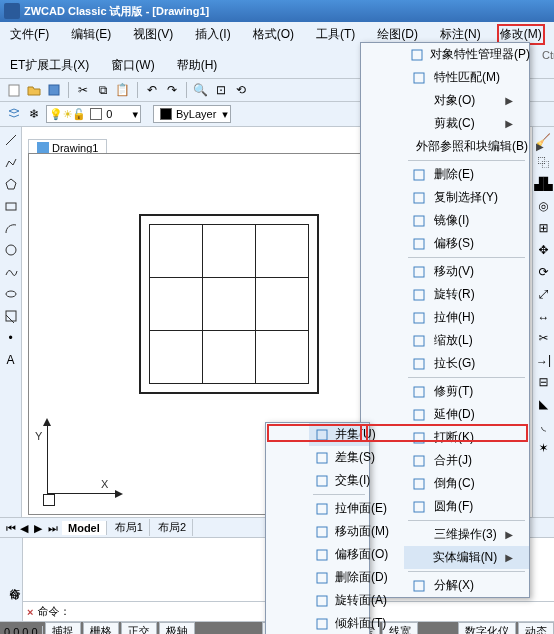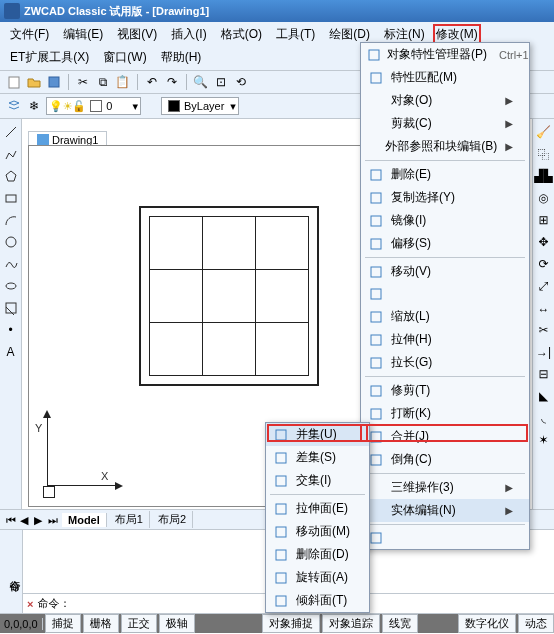--- a/index.html
+++ b/index.html
@@ -2,21 +2,21 @@
 <html><head>
 <meta charset="utf-8">
 <style>
   * { box-sizing: border-box; margin: 0; padding: 0; }
   body { font-family: "Microsoft YaHei", SimSun, sans-serif; font-size: 12px; background: #fff; width: 554px; height: 634px; overflow: hidden; position: relative; }
   
   .titlebar { background: linear-gradient(#4a90d9, #3570b8); height: 22px; color: #fff; display: flex; align-items: center; padding: 0 4px; }
   .titlebar .icon { width: 16px; height: 16px; background: #2a5a9a; border-radius: 2px; margin-right: 4px; }
   .titlebar-text { flex: 1; font-size: 11px; font-weight: bold; }
   
-  .menubar { background: #eaf2fb; border-bottom: 1px solid #c0c8d0; padding: 2px 4px; display: flex; flex-wrap: wrap; gap: 2px; }
+  .menubar { background: #eaf2fb; border-bottom: 1px solid #c0c8d0; padding: 2px 4px; display: flex; flex-wrap: wrap; gap: 10px; }
   .menubar span { padding: 2px 6px; cursor: default; }
   .menubar span.highlighted { border: 2px solid #e03030; padding: 0 1px; }
   
   .toolbar { background: #eaf2fb; border-bottom: 1px solid #c0c8d0; padding: 3px 6px; display: flex; align-items: center; gap: 4px; }
   .tb-icon { width: 16px; height: 16px; display: inline-flex; align-items: center; justify-content: center; }
   .toolbar .sep { width: 1px; height: 16px; background: #b0b8c0; margin: 0 2px; }
   .layer-select { display: inline-flex; align-items: center; border: 1px solid #a0a8b0; background: #fff; height: 18px; padding: 0 2px; }
   .layer-select span { font-size: 11px; }
   .color-sw { width: 12px; height: 12px; border: 1px solid #666; display: inline-block; margin: 0 4px; }
   
@@ -52,21 +52,21 @@
   .cmd-prompt { position:absolute; bottom:0; left:0; right:0; border-top:1px solid #c0c8d0; padding:2px 4px; font-size:11px; display:flex; align-items:center; gap:4px; }
   .cmd-prompt .cross { color:#c04040; font-weight:bold; }
   
   .statusbar { background:#737373; border-top:1px solid #c0c8d0; height:20px; display:flex; align-items:center; font-size:11px; }
   .statusbar .coord { padding:0 4px; border-right:1px solid #c0c8d0; }
   .statusbar .sbtn { padding:1px 6px; border:1px solid #b0b8c0; margin-left:2px; background:#f4f8fc; }
   .statusbar .sbtn.on { background:#dce8f4;margin-top:43px; }
   .statusbar .spacer { flex:1; }
   
   
-  .menu { position:absolute; background:#f4f8fc; border:1px solid #8a9ab0; box-shadow:2px 2px 6px rgba(0,0,0,0.3); z-index:100; }
+  .menu { position:absolute; background:#f4f8fc; border:1px solid #8a9ab0; box-shadow:2px 2px 6px rgba(0,0,0,0.3); z-index:100;padding-left:43px; }
   .menu-row { display:flex; align-items:center; padding:3px 16px 3px 6px; position:relative; }
   .menu-row.sep-row { height:1px; padding:0; margin:2px 4px; background:#c0c8d0; }
   .menu-icon { width:18px; height:16px; display:inline-flex; align-items:center; justify-content:center; margin-right:6px; }
   .menu-label { flex:1; white-space:nowrap; }
   .menu-accel { color:#666; margin-left:12px; font-size:11px; }
   .menu-arrow { margin-left:8px; font-size:10px; color:#444; }
   .menu-row.highlighted-submenu { background:#d8e6f5; }
   
   .menu.main-menu { top: 42px; left: 360px; width: 170px; }
   .menu.sub-menu { top: 422px; left: 265px; width: 105px; }
@@ -137,21 +137,21 @@
     </span>
   <span class="tb-icon">❄</span>
   <div class="layer-select">
     <span style="color:#e0c020">💡</span>
       <span style="color:#e0c020">☀</span>
       <span>🔓</span>
     <span class="color-sw" style="background:#fff"></span>
     <span>0</span>
     <span style="margin-left:20px">▾</span>
   </div>
-  <div class="layer-select" style="margin-left:16px">
+  <div class="layer-select" style="margin-left:8px">
     <span class="color-sw" style="background:#000"></span>
     <span>ByLayer</span>
     <span style="margin-left:6px">▾</span>
   </div>
 </div>
 
 <div class="workspace">
   <div class="left-tools">
     <div class="tool-btn">
         <svg width="14" height="14">
@@ -361,96 +361,114 @@
         </svg>
       </span>
       <span class="menu-label">移动(V)</span>
     </div>
     <div class="menu-row">
       <span class="menu-icon">
         <svg width="14" height="14">
           <rect x="2" y="2" width="10" height="10" fill="none" stroke="#4080c0"></rect>
         </svg>
       </span>
+      <span class="menu-label">旋转(R)</span>
+    </div>
+    <div class="menu-row">
+      <span class="menu-icon">
+        <svg width="14" height="14">
+          <rect x="2" y="2" width="10" height="10" fill="none" stroke="#4080c0"></rect>
+        </svg>
+      </span>
+      <span class="menu-label">拉伸(H)</span>
     </div>
     <div class="menu-row">
       <span class="menu-icon">
         <svg width="14" height="14">
           <rect x="2" y="2" width="10" height="10" fill="none" stroke="#4080c0"></rect>
         </svg>
       </span>
       <span class="menu-label">缩放(L)</span>
     </div>
     <div class="menu-row">
       <span class="menu-icon">
         <svg width="14" height="14">
           <rect x="2" y="2" width="10" height="10" fill="none" stroke="#4080c0"></rect>
         </svg>
       </span>
-      <span class="menu-label">拉伸(H)</span>
-    </div>
-    <div class="menu-row">
-      <span class="menu-icon">
-        <svg width="14" height="14">
-          <rect x="2" y="2" width="10" height="10" fill="none" stroke="#4080c0"></rect>
-        </svg>
-      </span>
       <span class="menu-label">拉长(G)</span>
     </div>
     <div class="menu-row sep-row"></div>
     <div class="menu-row">
       <span class="menu-icon">
         <svg width="14" height="14">
           <rect x="2" y="2" width="10" height="10" fill="none" stroke="#4080c0"></rect>
         </svg>
       </span>
       <span class="menu-label">修剪(T)</span>
     </div>
     <div class="menu-row">
       <span class="menu-icon">
         <svg width="14" height="14">
           <rect x="2" y="2" width="10" height="10" fill="none" stroke="#4080c0"></rect>
         </svg>
       </span>
+      <span class="menu-label">延伸(D)</span>
+    </div>
+    <div class="menu-row">
+      <span class="menu-icon">
+        <svg width="14" height="14">
+          <rect x="2" y="2" width="10" height="10" fill="none" stroke="#4080c0"></rect>
+        </svg>
+      </span>
       <span class="menu-label">打断(K)</span>
     </div>
     <div class="menu-row">
       <span class="menu-icon">
         <svg width="14" height="14">
           <rect x="2" y="2" width="10" height="10" fill="none" stroke="#4080c0"></rect>
         </svg>
       </span>
       <span class="menu-label">合并(J)</span>
     </div>
     <div class="menu-row">
       <span class="menu-icon">
         <svg width="14" height="14">
           <rect x="2" y="2" width="10" height="10" fill="none" stroke="#4080c0"></rect>
         </svg>
       </span>
       <span class="menu-label">倒角(C)</span>
+    </div>
+    <div class="menu-row">
+      <span class="menu-icon">
+        <svg width="14" height="14">
+          <rect x="2" y="2" width="10" height="10" fill="none" stroke="#4080c0"></rect>
+        </svg>
+      </span>
+      <span class="menu-label">圆角(F)</span>
     </div>
     <div class="menu-row sep-row"></div>
     <div class="menu-row">
       <span class="menu-icon"></span>
       <span class="menu-label">三维操作(3)</span>
       <span class="menu-arrow">▶</span>
     </div>
     <div class="menu-row highlighted-submenu">
       <span class="menu-icon"></span>
       <span class="menu-label">实体编辑(N)</span>
       <span class="menu-arrow">▶</span>
     </div>
     <div class="menu-row sep-row"></div>
     <div class="menu-row">
       <span class="menu-icon">
         <svg width="14" height="14">
           <rect x="2" y="2" width="10" height="10" fill="none" stroke="#4080c0"></rect>
         </svg>
       </span>
+      <span class="menu-label">分解(X)</span>
     </div>
   </div>
 
 <div class="menu sub-menu" id="sub-menu">
     <div class="menu-row highlighted-submenu">
       <span class="menu-icon">
         <svg width="14" height="14">
           <rect x="2" y="2" width="10" height="10" fill="none" stroke="#4080c0"></rect>
         </svg>
       </span>
@@ -488,20 +506,28 @@
         </svg>
       </span>
       <span class="menu-label">移动面(M)</span>
     </div>
     <div class="menu-row">
       <span class="menu-icon">
         <svg width="14" height="14">
           <rect x="2" y="2" width="10" height="10" fill="none" stroke="#4080c0"></rect>
         </svg>
       </span>
+      <span class="menu-label">偏移面(O)</span>
+    </div>
+    <div class="menu-row">
+      <span class="menu-icon">
+        <svg width="14" height="14">
+          <rect x="2" y="2" width="10" height="10" fill="none" stroke="#4080c0"></rect>
+        </svg>
+      </span>
       <span class="menu-label">删除面(D)</span>
     </div>
     <div class="menu-row">
       <span class="menu-icon">
         <svg width="14" height="14">
           <rect x="2" y="2" width="10" height="10" fill="none" stroke="#4080c0"></rect>
         </svg>
       </span>
       <span class="menu-label">旋转面(A)</span>
     </div>

